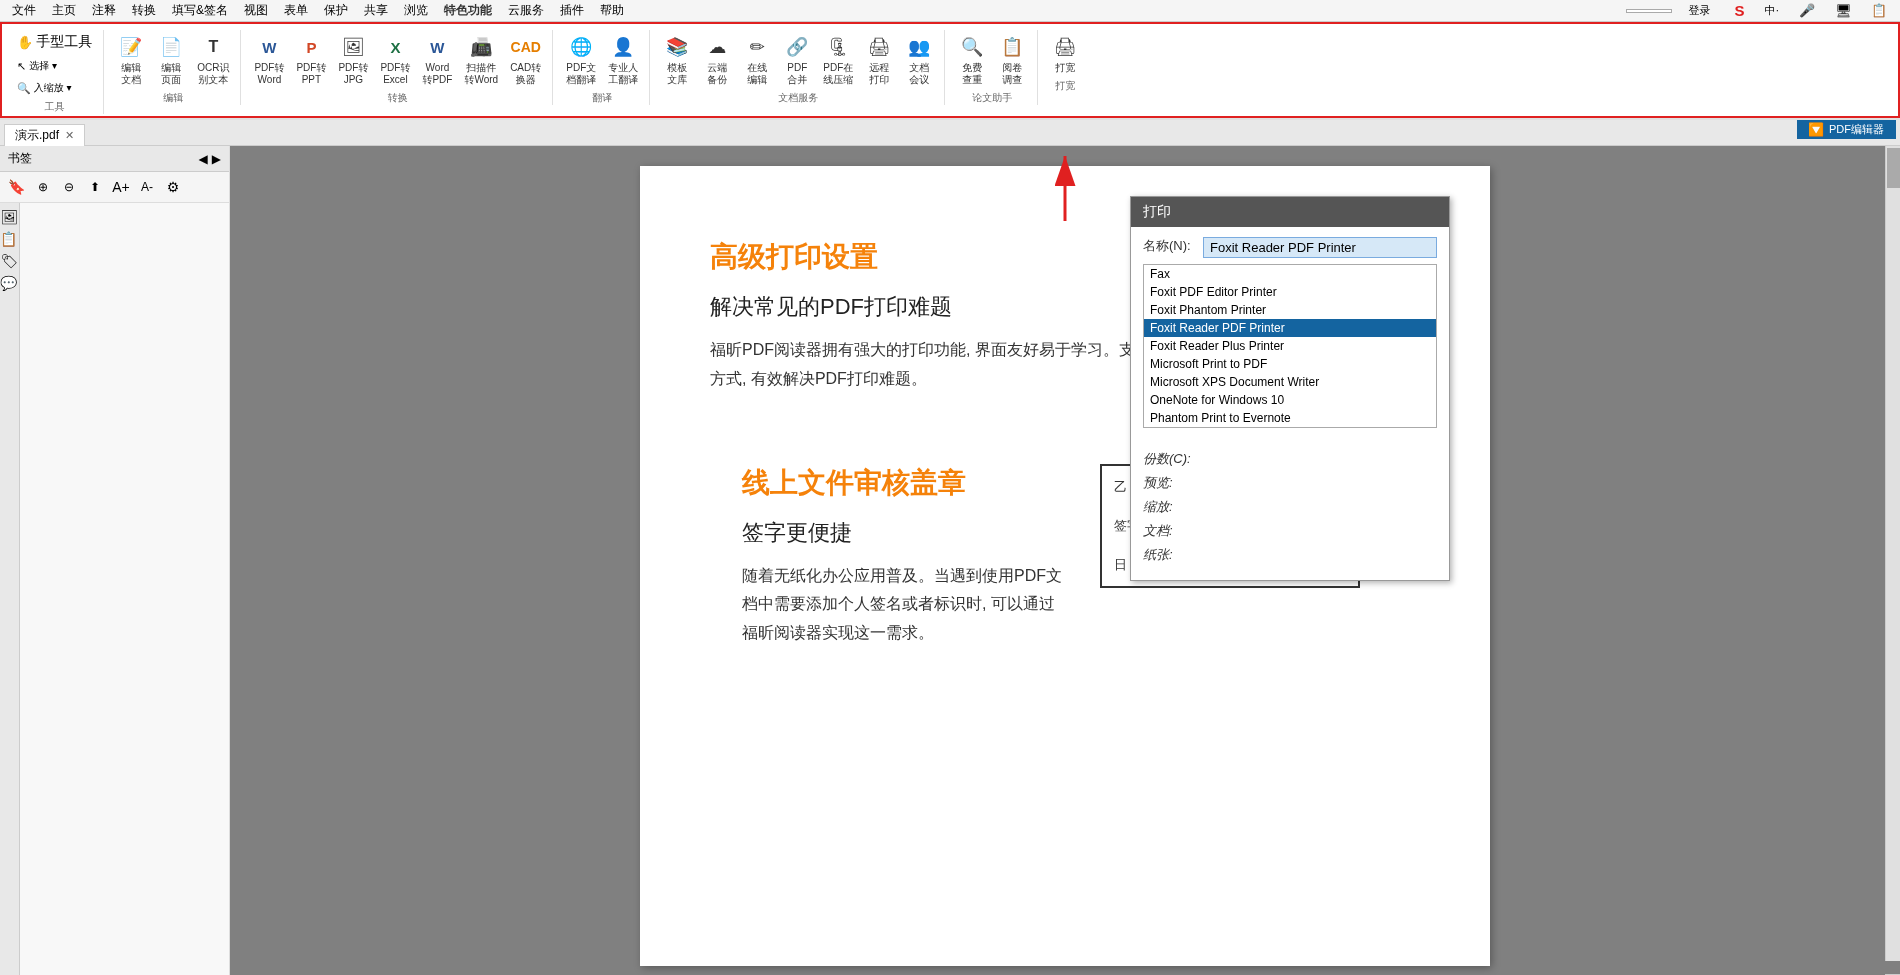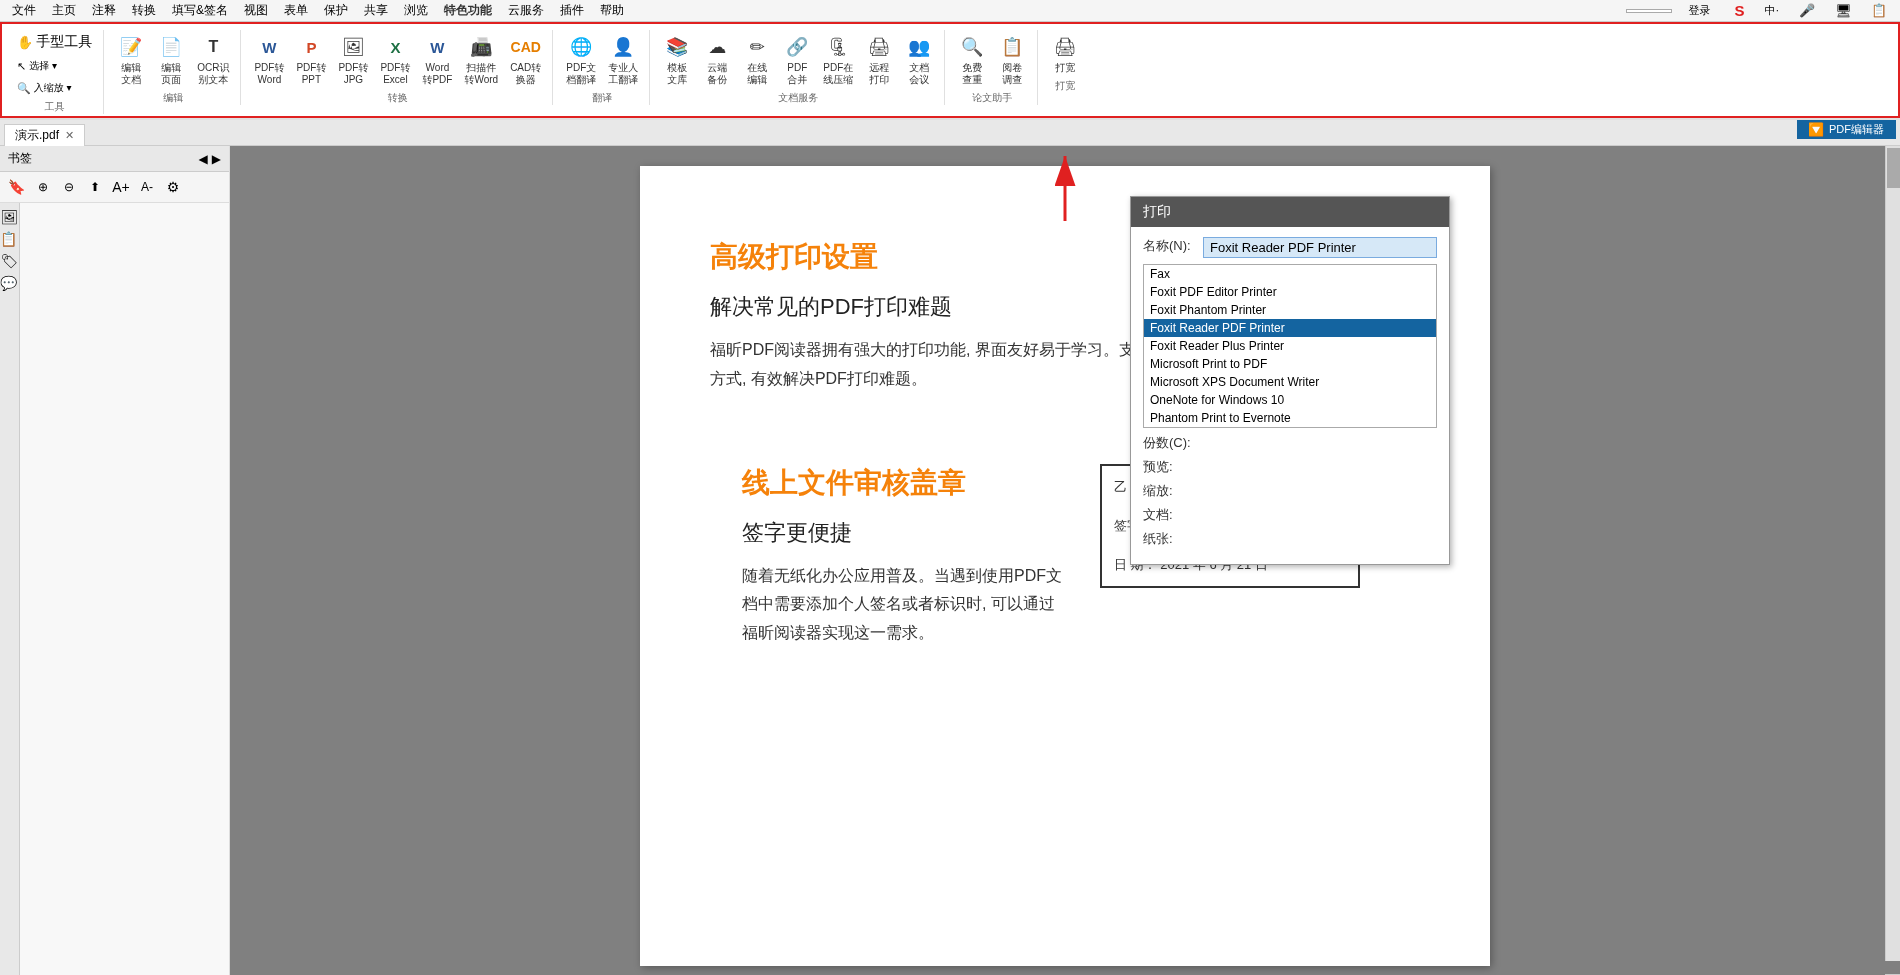--- a/index.html
+++ b/index.html
@@ -323,21 +323,21 @@
               <div class="print-list-item">Fax</div>
               <div class="print-list-item">Foxit PDF Editor Printer</div>
               <div class="print-list-item">Foxit Phantom Printer</div>
               <div class="print-list-item selected">Foxit Reader PDF Printer</div>
               <div class="print-list-item">Foxit Reader Plus Printer</div>
               <div class="print-list-item">Microsoft Print to PDF</div>
               <div class="print-list-item">Microsoft XPS Document Writer</div>
               <div class="print-list-item">OneNote for Windows 10</div>
               <div class="print-list-item">Phantom Print to Evernote</div>
             </div>
-            <div style="margin-top:6px;">
+            <div style="margin-top:22px;font-style:italic;">
               <div class="print-row">
                 <span class="print-label">份数(C):</span>
               </div>
               <div class="print-row">
                 <span class="print-label">预览:</span>
               </div>
               <div class="print-row">
                 <span class="print-label">缩放:</span>
               </div>
               <div class="print-row">

